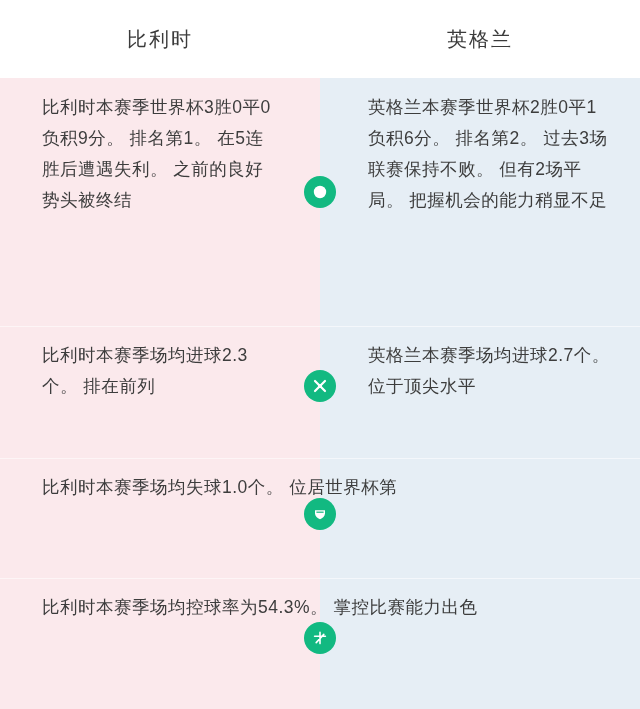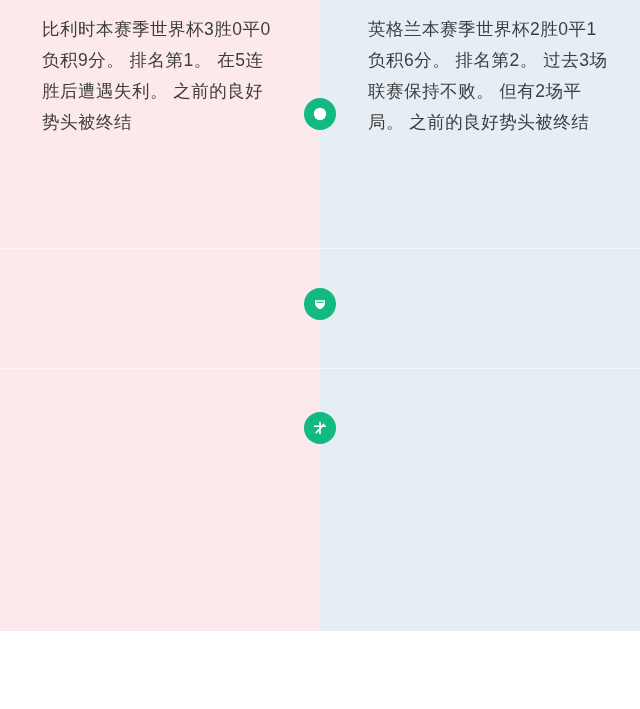--- a/index.html
+++ b/index.html
@@ -120,53 +120,81 @@
     top: 0;
     height: 1px;
     background: rgba(255,255,255,0.55);
   }
 </style>
 </head>
 <body>
 
 <div class="page">
 
+  <div class="header">
+    <div class="cell">
+      <span class="team-name">比利时</span>
+    </div>
+    <div class="cell">
+      <span class="team-name">英格兰</span>
+    </div>
+  </div>
 
   <div class="body-wrap">
     <div class="col-bg left"></div>
     <div class="col-bg right"></div>
 
     <div class="rows">
 
       <div class="row row-0">
         <div class="side left">
           <div class="stat-text">比利时本赛季世界杯3胜0平0负积9分。 排名第1。 在5连胜后遭遇失利。 之前的良好势头被终结</div>
         </div>
         <div class="icon-badge">
           <svg width="16" height="16" viewBox="0 0 16 16" aria-hidden="true">
             <circle cx="8" cy="8" r="6.2" fill="#ffffff"></circle>
             <path d="M8 2.6 A5.4 5.4 0 0 1 8 13.4 A3.2 3.2 0 0 0 8 2.6 Z" fill="#12b981"></path>
           </svg>
         </div>
         <div class="side right">
-          <div class="stat-text">英格兰本赛季世界杯2胜0平1负积6分。 排名第2。 过去3场联赛保持不败。 但有2场平局。 之前的良好势头被终结</div>
-        </div>
-      </div>
-
+          <div class="stat-text">英格兰本赛季世界杯2胜0平1负积6分。 排名第2。 过去3场联赛保持不败。 但有2场平局。 把握机会的能力稍显不足</div>
+        </div>
+      </div>
+
+      <div class="row row-1">
+        <div class="side left">
+          <div class="stat-text">比利时本赛季场均进球2.3个。 排在前列</div>
+        </div>
+        <div class="icon-badge">
+          <svg width="16" height="16" viewBox="0 0 16 16" aria-hidden="true">
+            <path d="M3 3 L13 13 M13 3 L3 13" stroke="#ffffff" stroke-width="2.2" stroke-linecap="round"></path>
+            <circle cx="8" cy="8" r="2.1" fill="#ffffff"></circle>
+          </svg>
+        </div>
+        <div class="side right">
+          <div class="stat-text">英格兰本赛季场均进球2.7个。 位于顶尖水平</div>
+        </div>
+      </div>
 
       <div class="row row-2">
+        <div class="side left">
+          <div class="stat-text">比利时本赛季场均失球1.0个。 位居世界杯第</div>
+        </div>
         <div class="icon-badge">
           <svg width="16" height="16" viewBox="0 0 16 16" aria-hidden="true">
             <path d="M3 4.2 h10 v3.4 c0 2.6 -2.3 4.6 -5 5.6 c-2.7 -1 -5 -3 -5 -5.6 Z" fill="#ffffff"></path>
             <path d="M4.4 6.2 h7.2" stroke="#12b981" stroke-width="1.2"></path>
           </svg>
         </div>
       </div>
 
       <div class="row row-3">
+        <div class="side left">
+          <div class="stat-text">比利时本赛季场均控球率为54.3%。 掌控比赛能力出色</div>
+        </div>
         <div class="icon-badge">
           <svg width="16" height="16" viewBox="0 0 16 16" aria-hidden="true">
             <path d="M8 2.4 v11.2 M2.6 6.2 h10.8 M4.2 12.6 L11.8 4.4" stroke="#ffffff" stroke-width="1.6" stroke-linecap="round"></path>
           </svg>
         </div>
       </div>
 
     </div>
   </div>
 </div>

